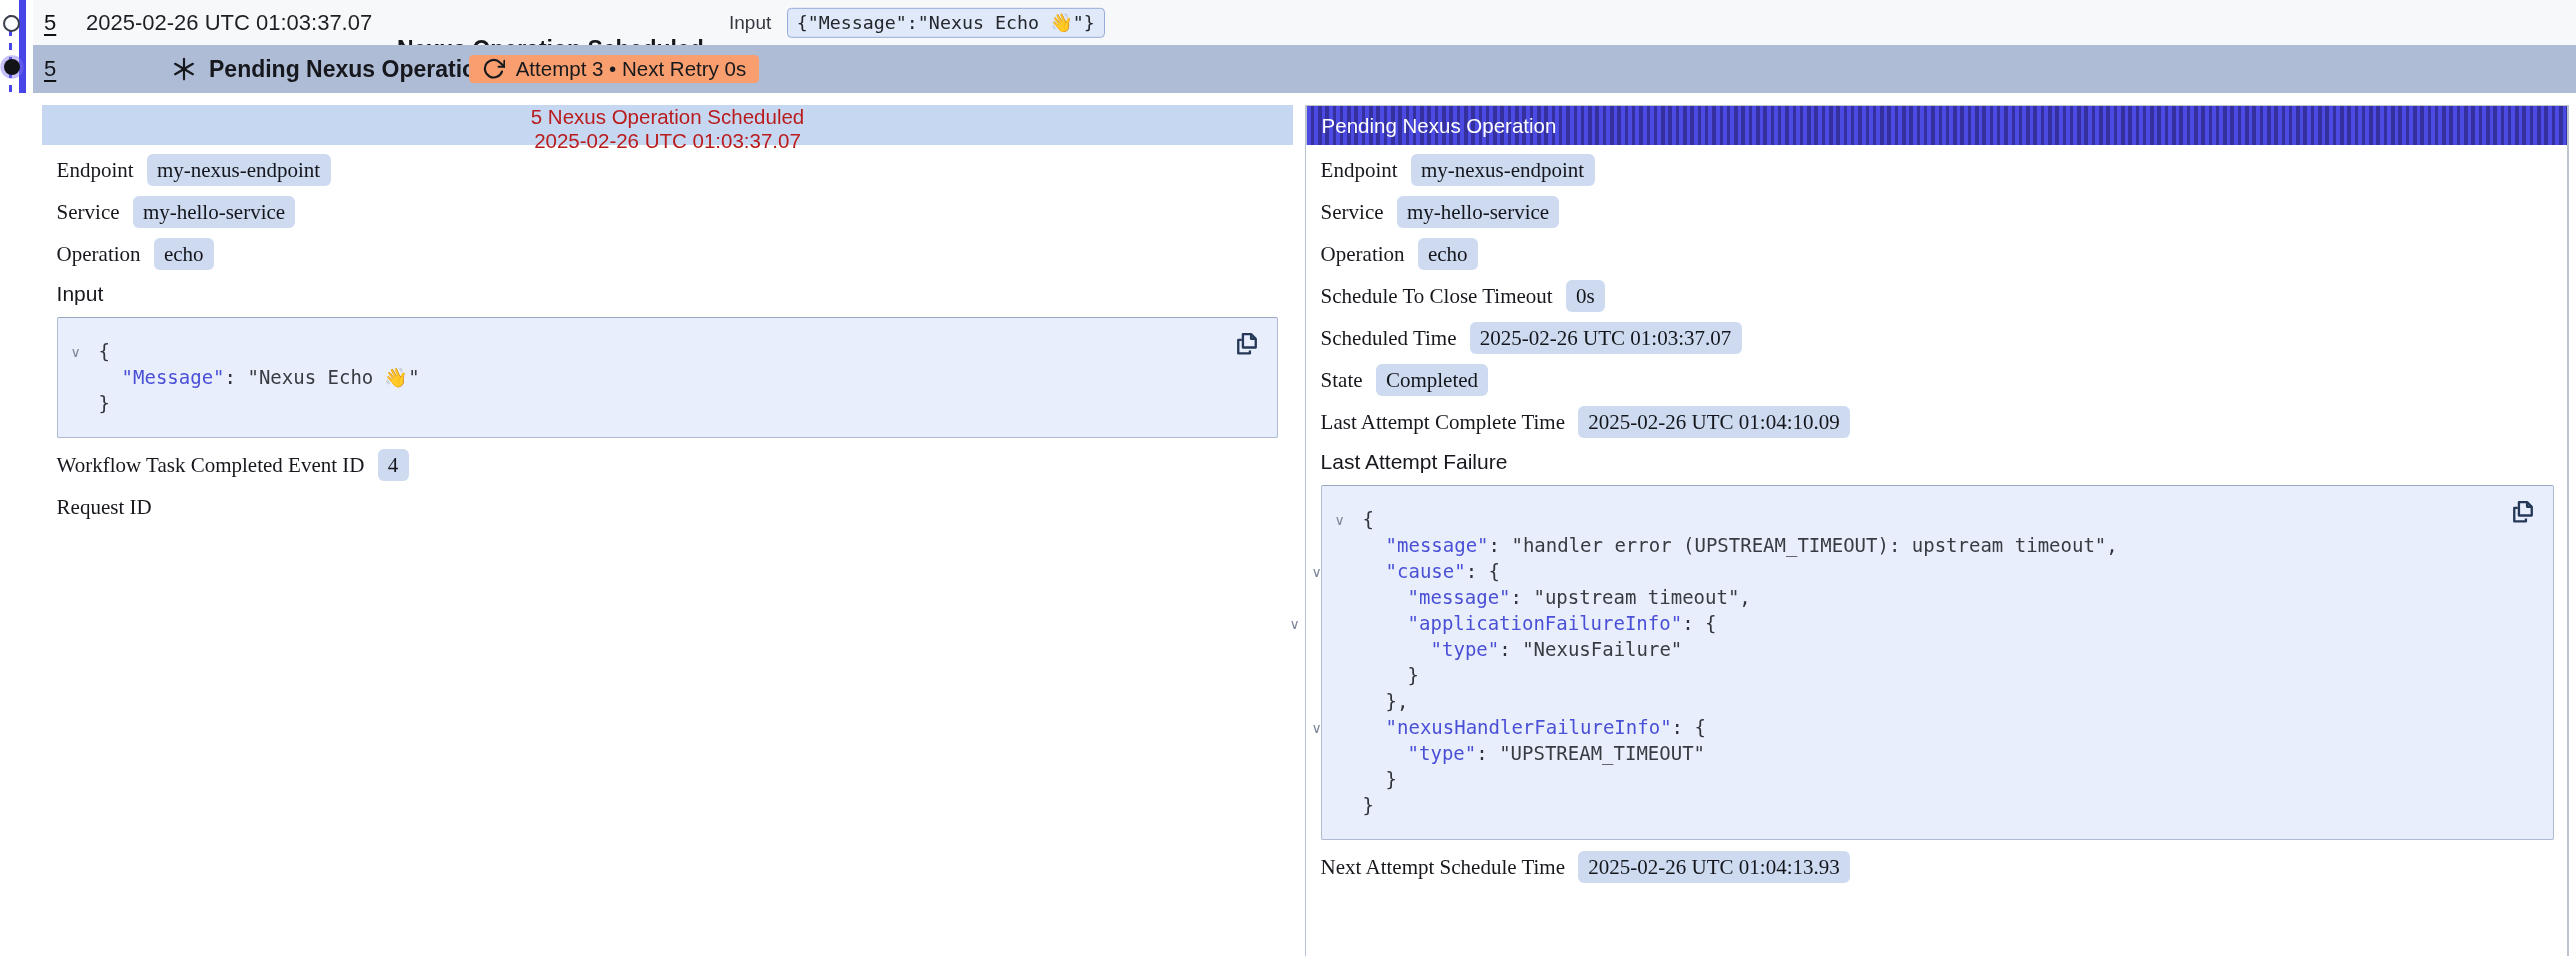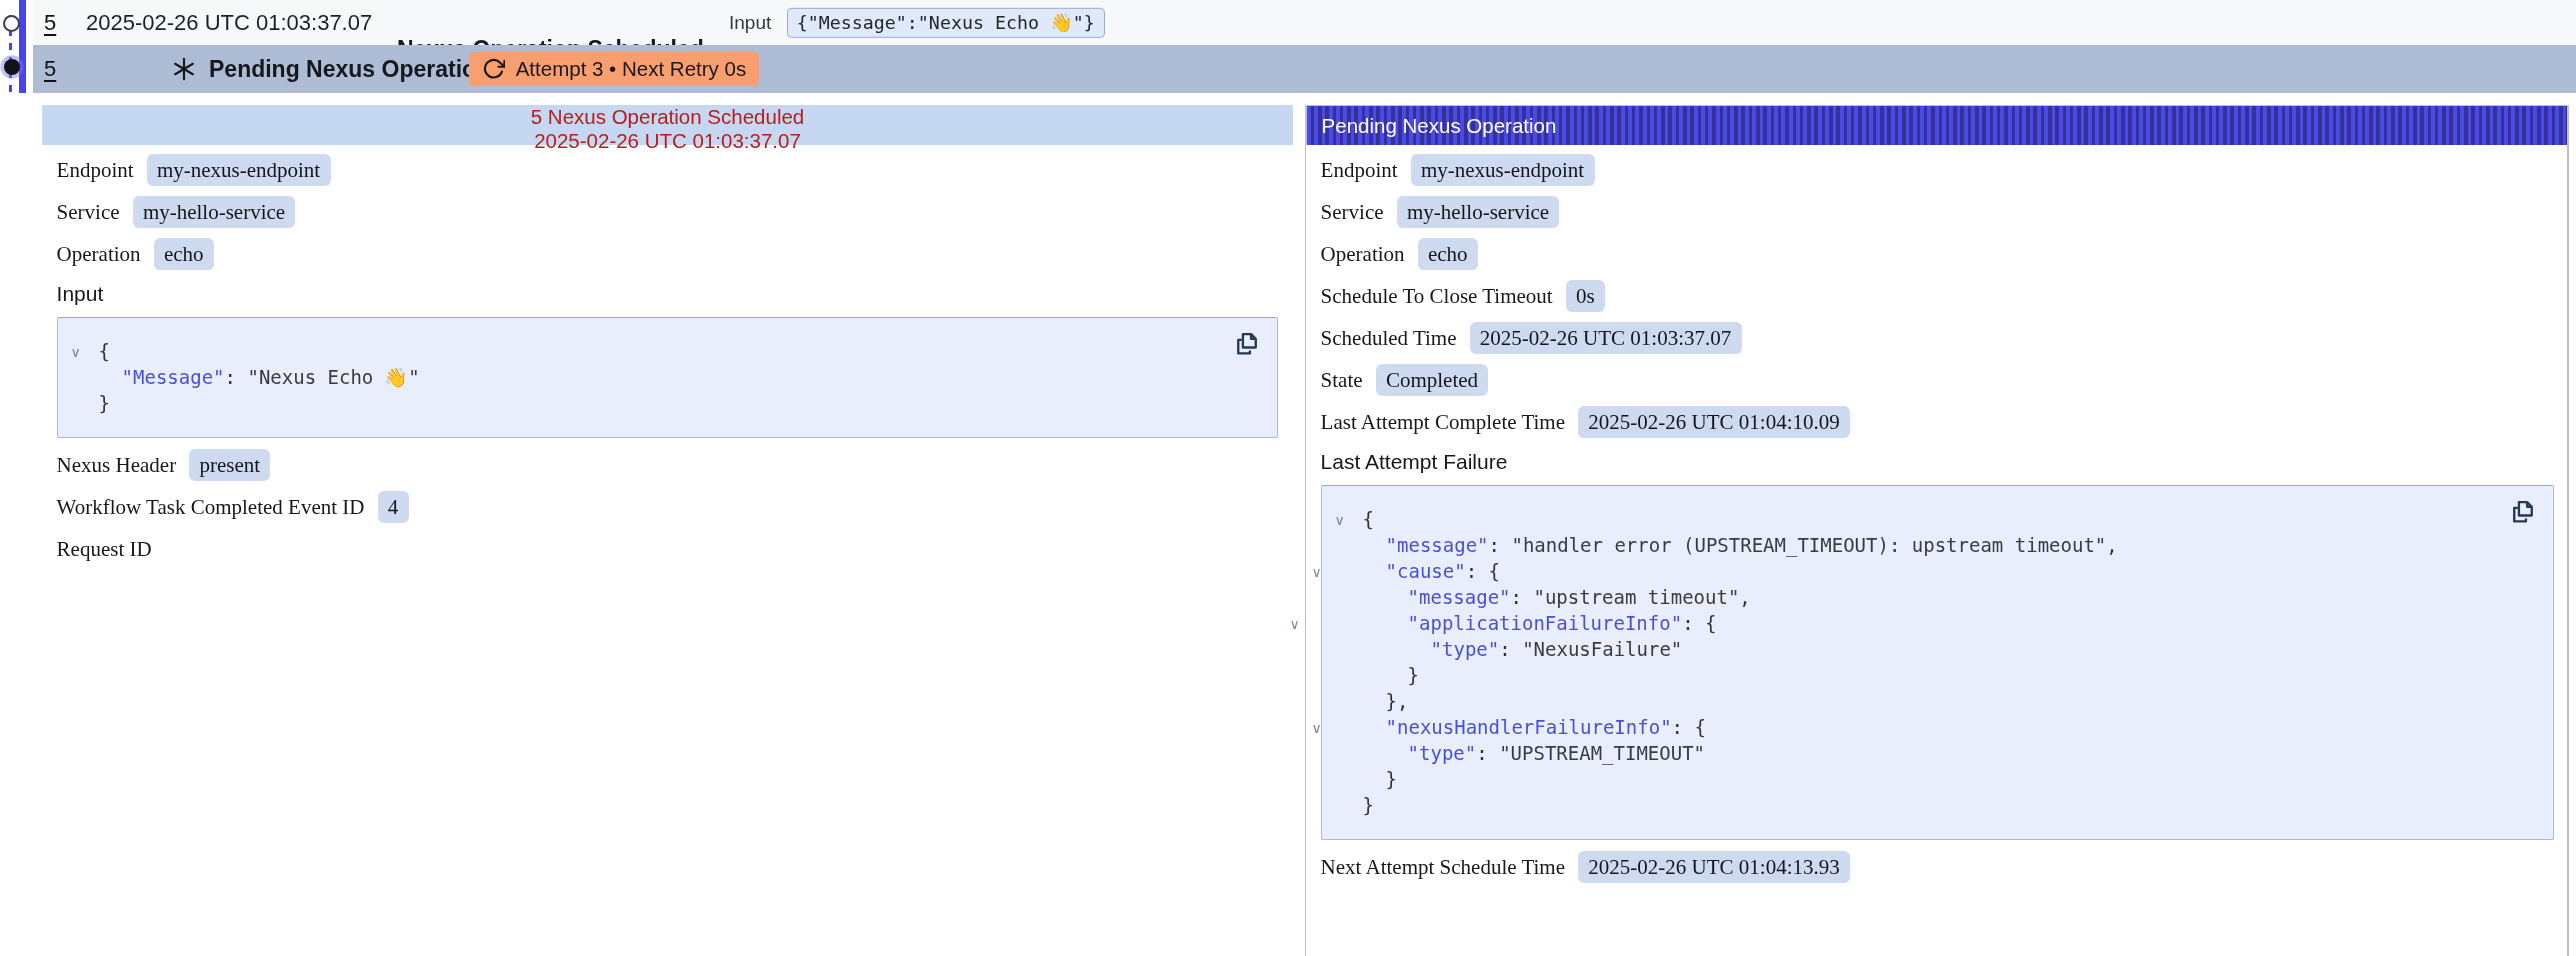--- a/index.html
+++ b/index.html
@@ -29,21 +29,21 @@
   .row1 .input-label { position:absolute; left:696px; top:50%; transform:translateY(-50%);
                        font-size:19px; color:#35393f; }
   .input-preview { position:absolute; left:754px; top:50%; transform:translateY(-50%);
                    font-family:"DejaVu Sans Mono", monospace; font-size:18.3px; color:#23262b;
                    background:#e0e9fa; border:1.5px solid #96abd8; border-radius:4.4px;
                    padding:3.7px 8.8px; white-space:nowrap; cursor:pointer; }
   .pending-icon { position:absolute; left:138px; top:50%; transform:translateY(-50%); line-height:0; }
   .row2 .evt-title { position:absolute; left:176px; top:50%; transform:translateY(-50%);
                      font-size:23px; font-weight:700; }
   .retry-badge { position:absolute; left:436px; top:50%; transform:translateY(-50%);
-                 height:34px; display:flex; align-items:center; gap:10.3px;
+                 height:28px; display:flex; align-items:center; gap:10.3px;
                  background:var(--retry-bg); border-radius:4.4px; padding:0 13px;
                  font-size:20.5px; color:#17191d; white-space:nowrap; }
 
   
   .panel { position:absolute; top:105px; bottom:0; background:#ffffff; }
   .panel-left  { left:42px;   width:1251px; }
   .panel-right { left:1305px; width:1264px; border-left:1.5px solid #b6c2d6; }
   .edge-line { position:absolute; top:105px; bottom:0; left:2567px; width:1.5px; background:#bcc3cf; }
 
   .panel-header { height:40px; display:flex; align-items:center; justify-content:space-between;
@@ -132,24 +132,20 @@
         <div class="code-label">Input</div>
         <div class="code-block">
           <div class="code-line" style="padding-left: 0px;"><span class="chev" style="left: -28px;">∨</span><span class="tk-p">{</span></div>
           <div class="code-line" style="padding-left: 23px;"><span class="tk-k">"Message"</span><span class="tk-p">: </span><span class="tk-v">"Nexus Echo 👋"</span></div>
           <div class="code-line" style="padding-left: 0px;"><span class="tk-p">}</span></div>
           <button class="copy-btn"><svg width="28" height="28" viewBox="0 0 24 24" fill="none" stroke="#253858" stroke-width="2" stroke-linejoin="round">
               <path d="M7.5 8.5 H4.5 V20 H14.5 V17.5"></path>
               <path d="M8.5 3.5 H15.5 L19.5 7.5 V15 H8.5 Z"></path>
               <path d="M15.5 3.5 V7.5 H19.5"></path>
             </svg></button>
-        </div>
-        <div class="field-row">
-          <span class="field-label">Nexus Header</span>
-          <span class="field-badge">present</span>
         </div>
         <div class="field-row">
           <span class="field-label">Workflow Task Completed Event ID</span>
           <span class="field-badge">4</span>
         </div>
         <div class="field-row">
           <span class="field-label">Request ID</span>
         </div>
       </div>
   </div>

